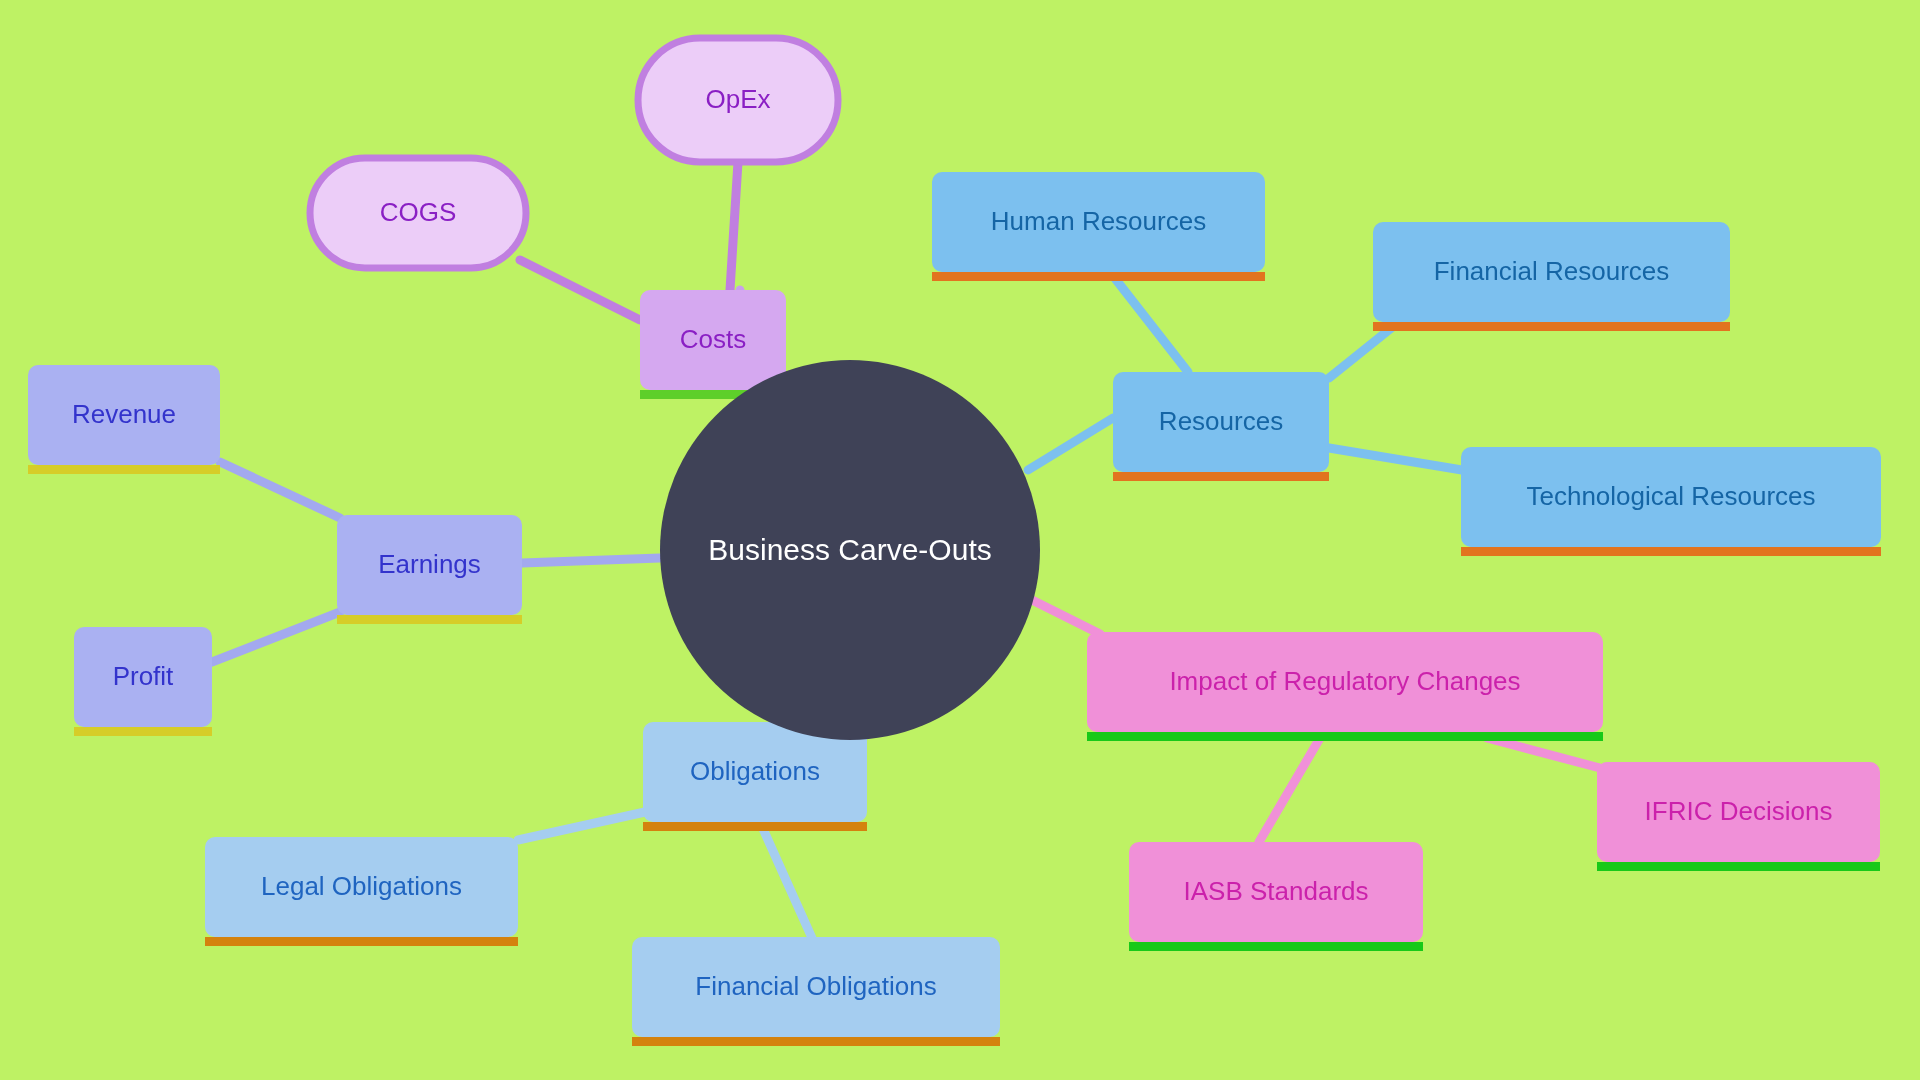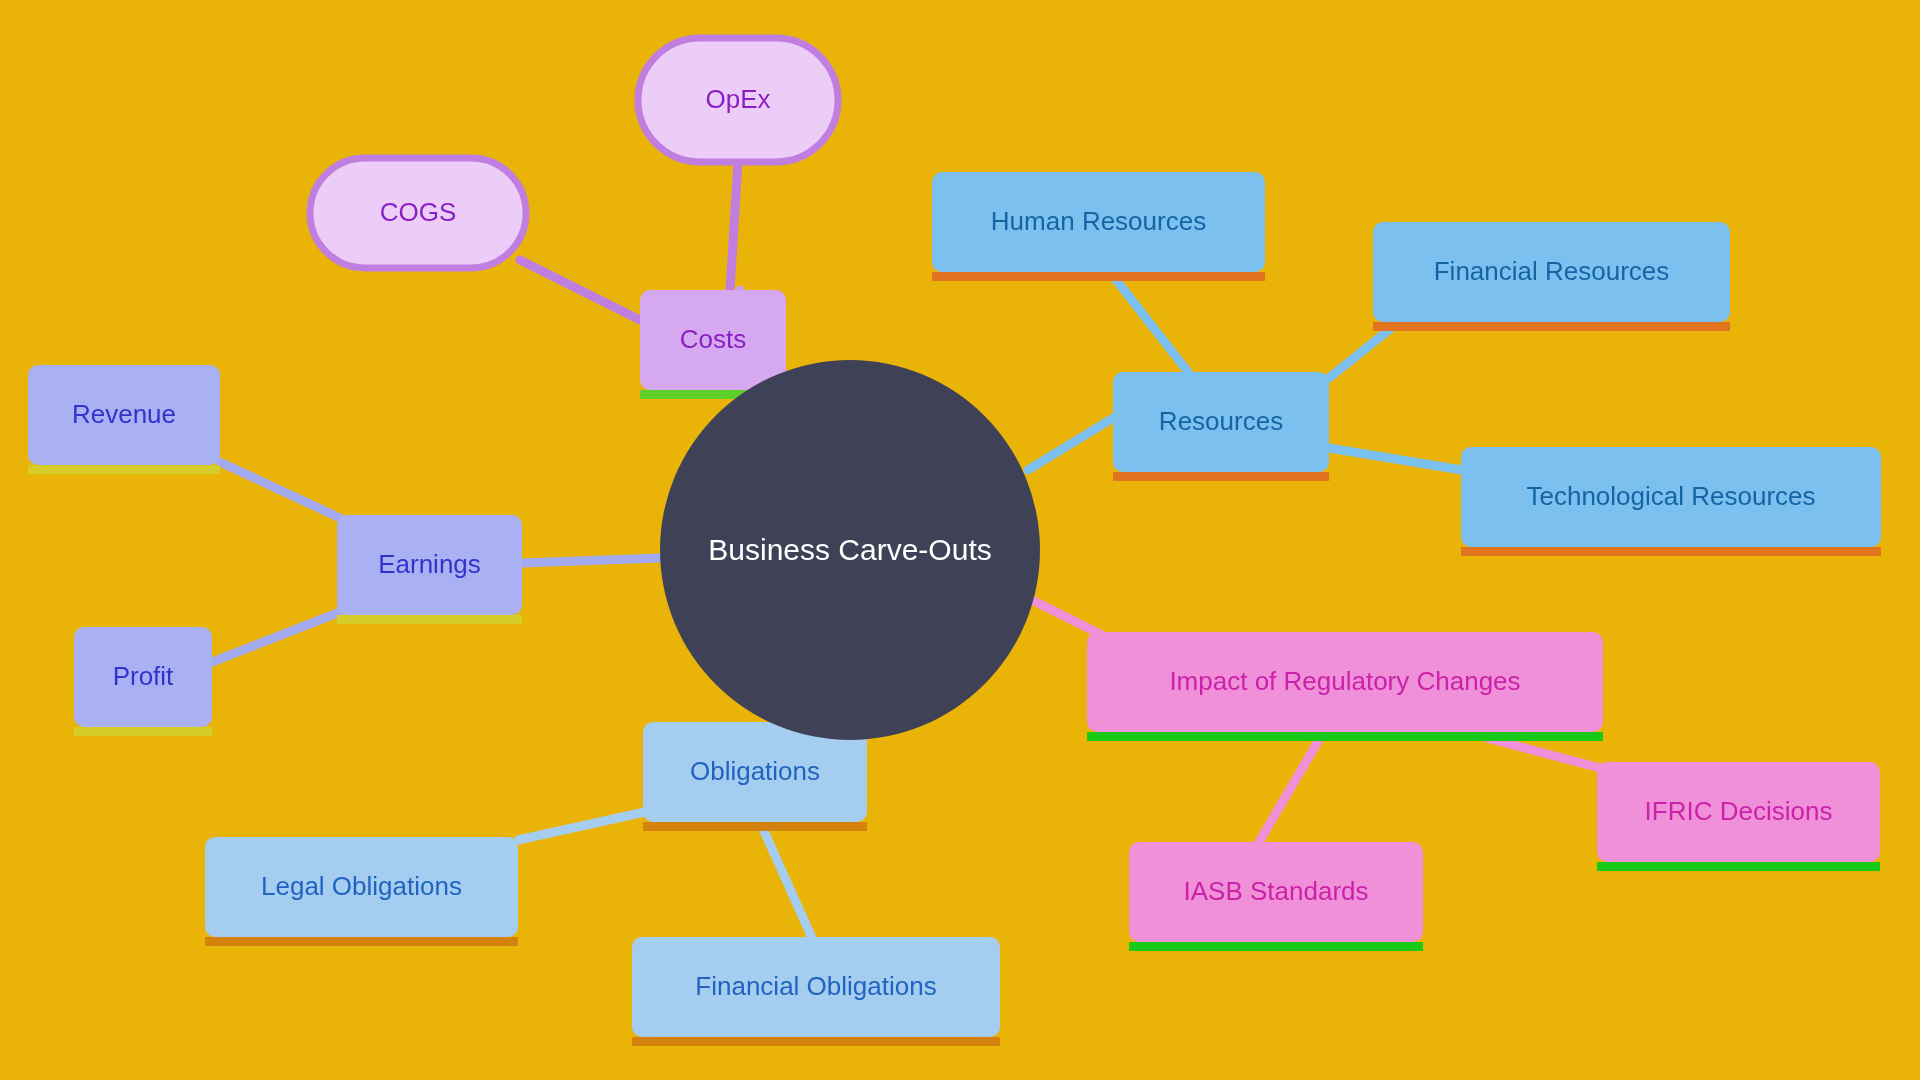--- a/index.html
+++ b/index.html
@@ -4,21 +4,21 @@
 <style>
   html, body {
     margin: 0;
     padding: 0;
     background: #ffffff;
   }
   #canvas {
     position: relative;
     width: 1920px;
     height: 1080px;
-    background: #eab308;
+    background: #bef264;
     overflow: hidden;
     font-family: "Liberation Sans", sans-serif;
   }
   svg.mindmap {
     position: absolute;
     top: 0; left: 0;
     width: 1920px;
     height: 1080px;
     display: block;
   }

